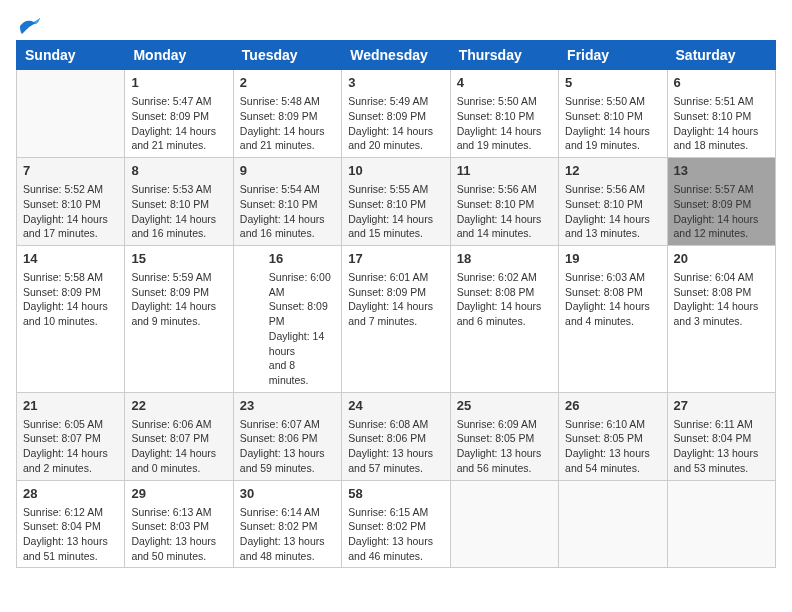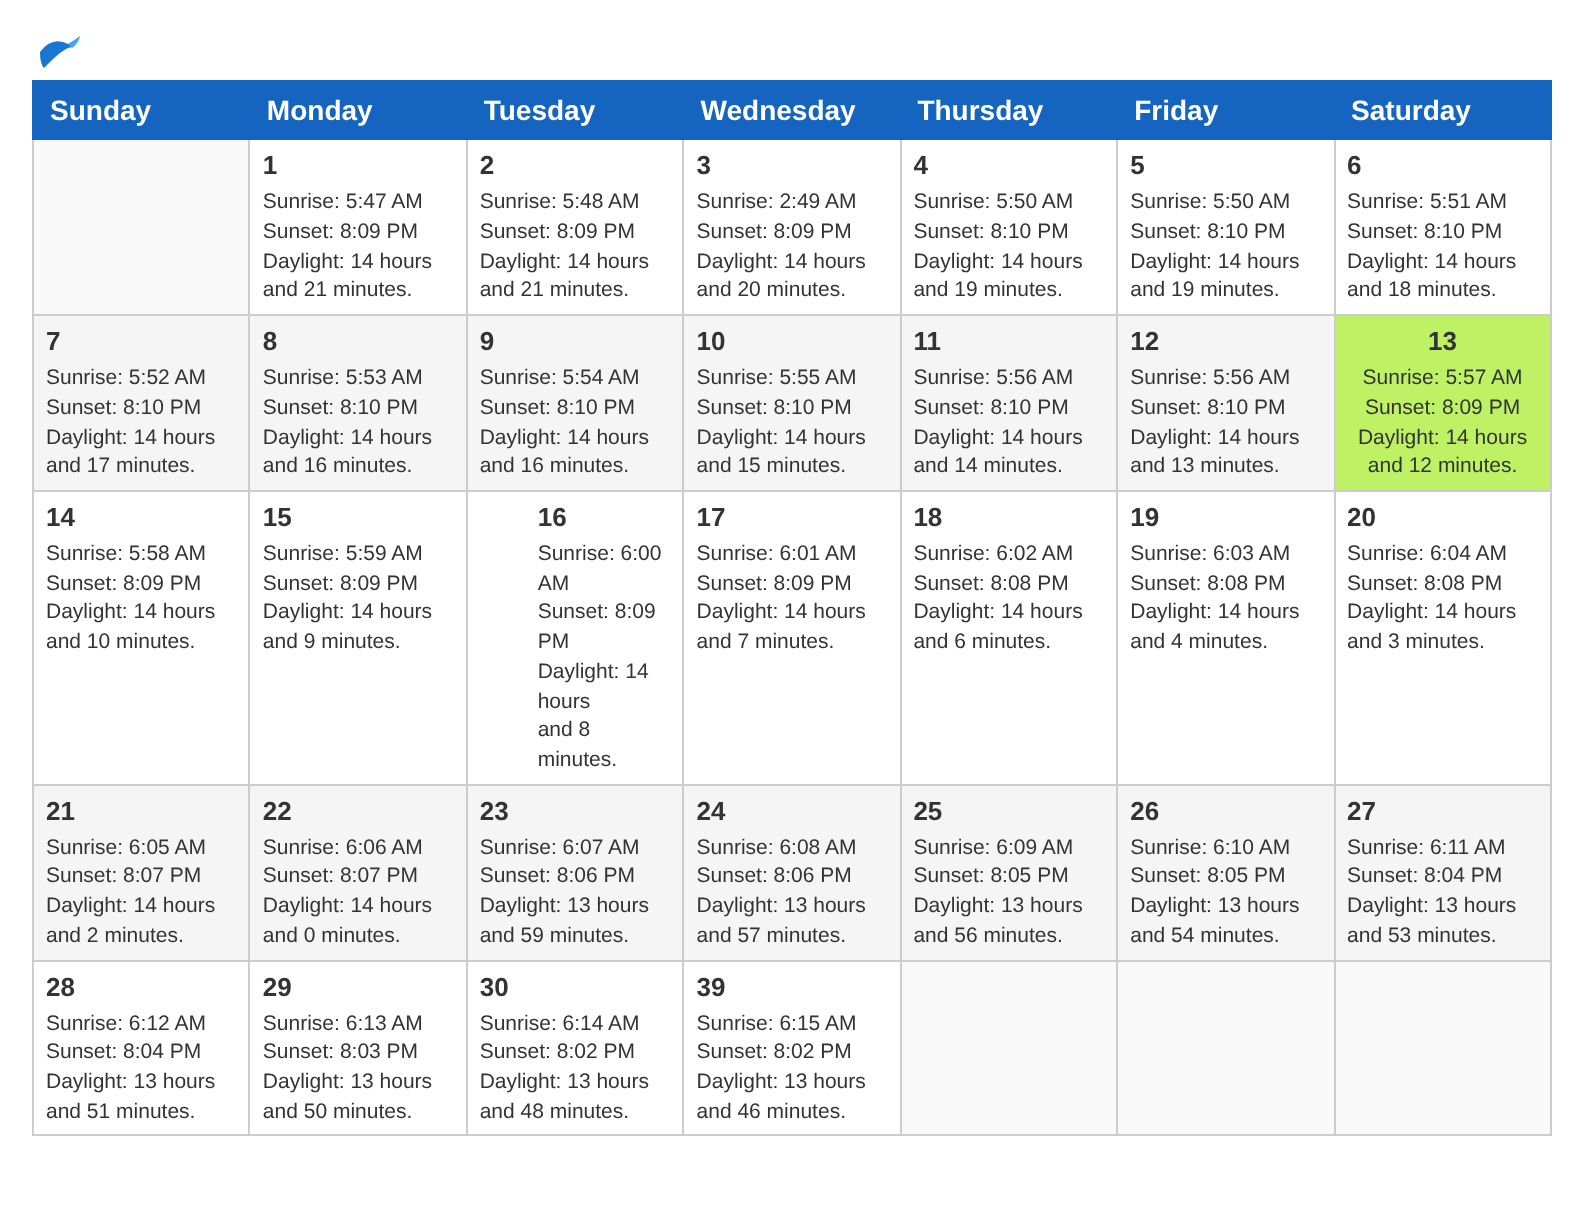--- a/index.html
+++ b/index.html
@@ -125,21 +125,21 @@
         </td>
         <td style="background: rgb(255, 255, 255);">
           <span class="day-num">2</span>
           <div class="day-info">Sunrise: 5:48 AM</div>
           <div class="day-info">Sunset: 8:09 PM</div>
           <div class="day-info">Daylight: 14 hours</div>
           <div class="day-info">and 21 minutes.</div>
         </td>
         <td style="background: rgb(255, 255, 255);">
           <span class="day-num">3</span>
-          <div class="day-info">Sunrise: 2:49 AM</div>
+          <div class="day-info">Sunrise: 5:49 AM</div>
           <div class="day-info">Sunset: 8:09 PM</div>
           <div class="day-info">Daylight: 14 hours</div>
           <div class="day-info">and 20 minutes.</div>
         </td>
         <td style="background: rgb(255, 255, 255);">
           <span class="day-num">4</span>
           <div class="day-info">Sunrise: 5:50 AM</div>
           <div class="day-info">Sunset: 8:10 PM</div>
           <div class="day-info">Daylight: 14 hours</div>
           <div class="day-info">and 19 minutes.</div>
@@ -195,21 +195,21 @@
           <div class="day-info">Daylight: 14 hours</div>
           <div class="day-info">and 14 minutes.</div>
         </td>
         <td style="background: rgb(245, 245, 245);">
           <span class="day-num">12</span>
           <div class="day-info">Sunrise: 5:56 AM</div>
           <div class="day-info">Sunset: 8:10 PM</div>
           <div class="day-info">Daylight: 14 hours</div>
           <div class="day-info">and 13 minutes.</div>
         </td>
-        <td style="background: #bef264; text-align: center;">
+        <td style="background: #a3a3a3;">
           <span class="day-num">13</span>
           <div class="day-info">Sunrise: 5:57 AM</div>
           <div class="day-info">Sunset: 8:09 PM</div>
           <div class="day-info">Daylight: 14 hours</div>
           <div class="day-info">and 12 minutes.</div>
         </td>
       </tr>
       <tr style="background: rgb(255, 255, 255);">
         <td style="background: rgb(255, 255, 255);">
           <span class="day-num">14</span>
@@ -328,21 +328,21 @@
           <div class="day-info">and 50 minutes.</div>
         </td>
         <td style="background: rgb(255, 255, 255); margin-left: 34px;">
           <span class="day-num">30</span>
           <div class="day-info">Sunrise: 6:14 AM</div>
           <div class="day-info">Sunset: 8:02 PM</div>
           <div class="day-info">Daylight: 13 hours</div>
           <div class="day-info">and 48 minutes.</div>
         </td>
         <td style="background: rgb(255, 255, 255);">
-          <span class="day-num">39</span>
+          <span class="day-num">58</span>
           <div class="day-info">Sunrise: 6:15 AM</div>
           <div class="day-info">Sunset: 8:02 PM</div>
           <div class="day-info">Daylight: 13 hours</div>
           <div class="day-info">and 46 minutes.</div>
         </td>
         <td class="empty-cell" style="background: rgb(249, 249, 249);"></td>
         <td class="empty-cell" style="background: rgb(249, 249, 249);"></td>
         <td class="empty-cell" style="background: rgb(249, 249, 249);"></td>
       </tr>
     </tbody>

